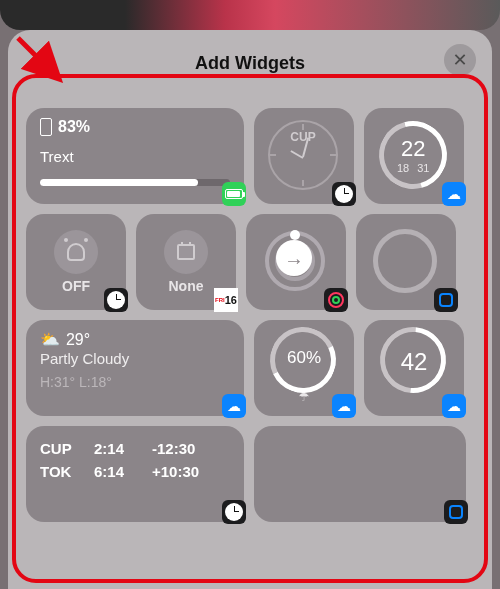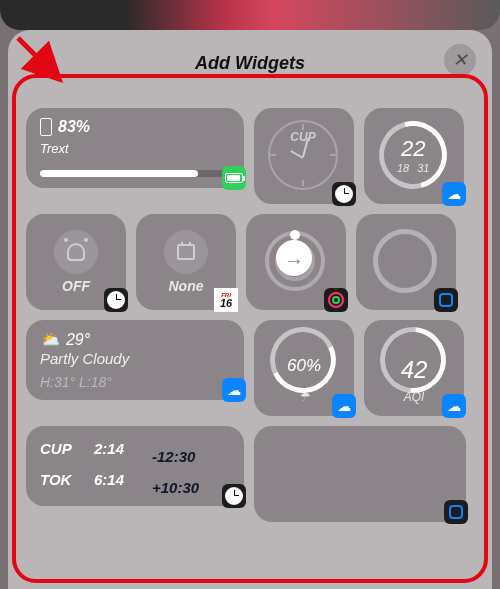--- a/index.html
+++ b/index.html
@@ -23,21 +23,20 @@
     width: 60px; height: 60px;
     pointer-events: none;
     z-index: 5;
   }
   .sheet {
     position: absolute;
     top: 30px; left: 8px; right: 8px; bottom: 0;
     background: rgba(190,185,188,0.95);
     border-radius: 22px 22px 0 0;
     padding-top: 18px;
-    font-style: italic;
   }
   .header {
     display: flex;
     align-items: center;
     justify-content: center;
     position: relative;
     height: 30px;
   }
   .title {
     font-size: 18px;
@@ -68,34 +67,34 @@
     top: 78px; left: 18px; right: 18px; bottom: 10px;
   }
   .row { display: flex; gap: 10px; margin-bottom: 10px; }
   .widget {
     background: #8b8589;
     border-radius: 18px;
     position: relative;
     color: #fff;
     cursor: pointer;
   }
-  .w-large { flex: 0 0 218px; height: 80px; }
+  .w-large { flex: 0 0 218px; height: 96px; }
   .w-small { flex: 0 0 100px; height: 96px; }
   .w-empty { flex: 0 0 212px; height: 96px; }
   .badge {
     position: absolute;
     right: -2px; bottom: -2px;
     width: 24px; height: 24px;
     border-radius: 6px;
     display: flex; align-items: center; justify-content: center;
     font-size: 12px;
   }
   .badge-green { background: #30d158; }
   .badge-black { background: #1c1c1e; }
-  .badge-white { background: #fff; color:#e30613; font-size:9px; font-weight:600; border-radius:0; flex-direction:column; line-height:1; }
+  .badge-white { background: #fff; color:#e30613; font-size:9px; font-weight:600; border-radius:0; flex-direction:row; line-height:1; }
   .badge-blue { background: #0a84ff; }
   .badge-empty { background: #1c1c1e; }
 
   .battery { padding: 10px 14px; }
   .batt-top { display:flex; align-items:center; gap:6px; font-size:16px; font-weight:600;}
   .phone-icon { width:12px; height:18px; border:1.5px solid #fff; border-radius:2px; }
   .batt-bar { margin-top:14px; width:190px; height:7px; background:#6e686c; border-radius:4px; position:relative;}
   .batt-fill { position:absolute; left:0; top:0; bottom:0; width:83%; background:#fff; border-radius:4px;}
 
   .clock-face {
@@ -140,29 +139,29 @@
 
   .plain-ring { width:64px; height:64px; border-radius:50%; border:5px solid #b5b0b4; position:absolute; top:15px; left:17px;}
 
   .weather { padding:10px 14px; }
   .weather-top { display:flex; align-items:center; gap:6px; font-size:16px; font-weight:500;}
   .weather-cond { font-size:15px; color:#efedee; margin-top:1px;}
   .weather-hl { font-size:14px; color:#bcb7ba; margin-top:7px;}
   .weather-icon{font-size:16px;}
 
   .pct-ring { width:66px; height:66px; border-radius:50%; border:5px solid #c8c3c6; border-top-color:#fff; border-left-color:#fff; position:absolute; top:7px; left:16px; transform:rotate(200deg);}
-  .pct-text { position:absolute; top:36px; left:0; right:0; text-align:center; font-size:17px; font-weight:500;}
+  .pct-text { position:absolute; top:28px; left:0; right:0; text-align:center; font-size:17px; font-weight:500;}
   .umbrella { position:absolute; bottom:12px; left:0; right:0; text-align:center; font-size:12px; color:#e8e5e7;}
   .aqi-label { position:absolute; bottom:12px; left:0; right:0; text-align:center; font-size:12px; color:#e8e5e7;}
 
   .clocks { padding:12px 14px; font-size:15px; font-weight:600; }
   .clock-row { display:flex; gap:14px; line-height:1.5;}
   .clock-row span:nth-child(1){width:40px;}
   .clock-row span:nth-child(2){width:44px;}
-  .clock-row span:nth-child(3){color:#0f172a;margin-top:8px;}
+  .clock-row span:nth-child(3){color:#ffffff;}
   .badge-activity { width:16px;height:16px;border-radius:50%;border:2px solid #ff375f; position:relative;}
   .badge-activity::before{content:'';position:absolute;top:2px;left:2px;right:2px;bottom:2px;border:2px solid #30d158;border-radius:50%;}
   .badge-weather { color:#fff; font-size:14px;}
   .badge-empty-sq { width:14px;height:14px;border:2px solid #0a84ff;border-radius:4px;}
   .badge-batt { width:18px; height:10px; border:1.5px solid #fff; border-radius:2px; position:relative;}
   .badge-batt::after{content:'';position:absolute;right:-3px;top:2px;width:2px;height:5px;background:#fff;border-radius:0 1px 1px 0;}
   .badge-batt-fill{position:absolute;left:1px;top:1px;bottom:1px;width:80%;background:#fff;border-radius:1px;}
   .badge-cal-top{font-size:6px;color:#e30613;line-height:1;}
   .badge-cal-num{font-size:11px;color:#111;font-weight:600;line-height:1;}
   .analog-badge{width:18px;height:18px;border-radius:50%;background:#fff;position:relative;}
@@ -192,21 +191,21 @@
   </div>
 
   <div class="widget-area">
 
     <div class="row">
       <div class="widget w-large battery">
         <div class="batt-top">
           <div class="phone-icon"></div>
           <span>83%</span>
         </div>
-        <div style="font-size:13px;margin-top:5px;">Trext</div>
+        <div style="font-size:15px;margin-top:12px;">Trext</div>
         <div class="batt-bar">
             <div class="batt-fill"></div>
           </div>
         <div class="badge badge-green">
           <div class="badge-batt">
               <div class="badge-batt-fill"></div>
             </div>
         </div>
       </div>
 
@@ -303,21 +302,20 @@
         <div class="pct-text">60%</div>
         <div class="umbrella">☂</div>
         <div class="badge badge-blue">
             <span class="badge-weather">☁</span>
           </div>
       </div>
 
       <div class="widget w-small">
         <div class="pct-ring" style="transform:rotate(140deg);"></div>
         <div class="pct-text" style="font-size:24px;">42</div>
-        <div class="aqi-label">AQI</div>
         <div class="badge badge-blue">
             <span class="badge-weather">☁</span>
           </div>
       </div>
     </div>
 
     <div class="row">
       <div class="widget w-large clocks">
         <div id="clock-rows">
             <div class="clock-row">

